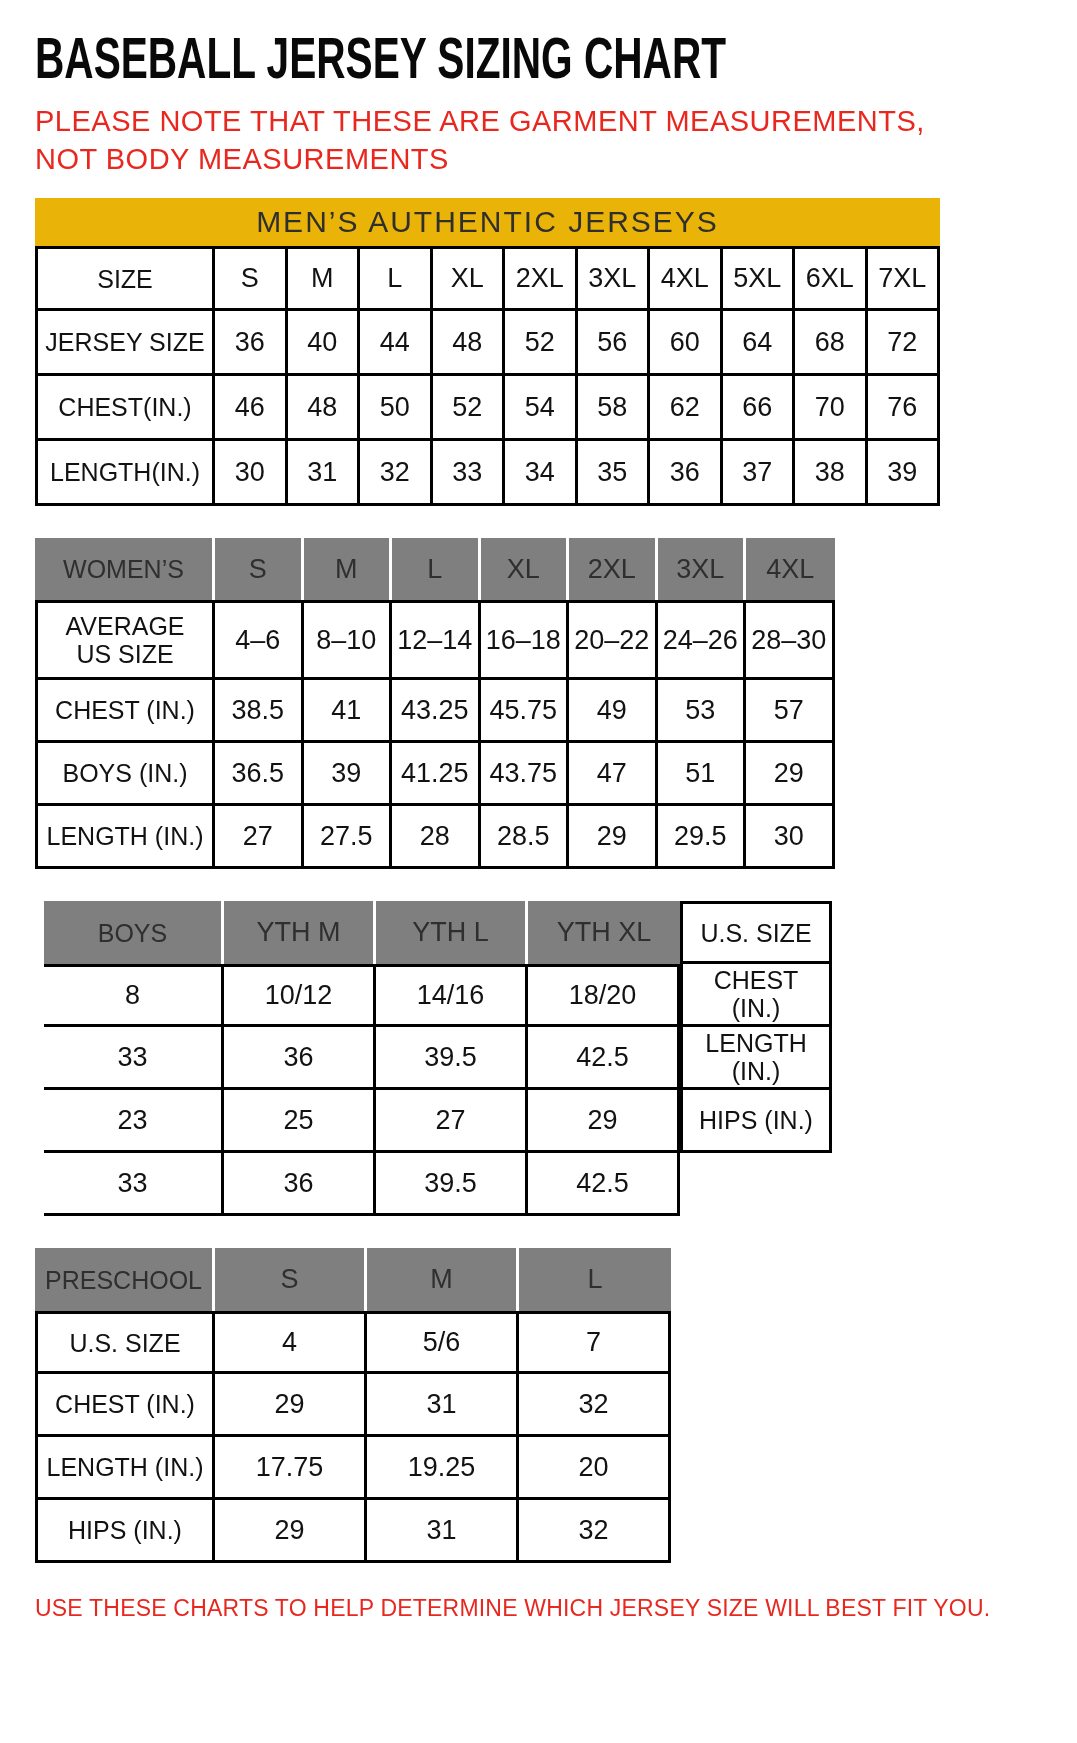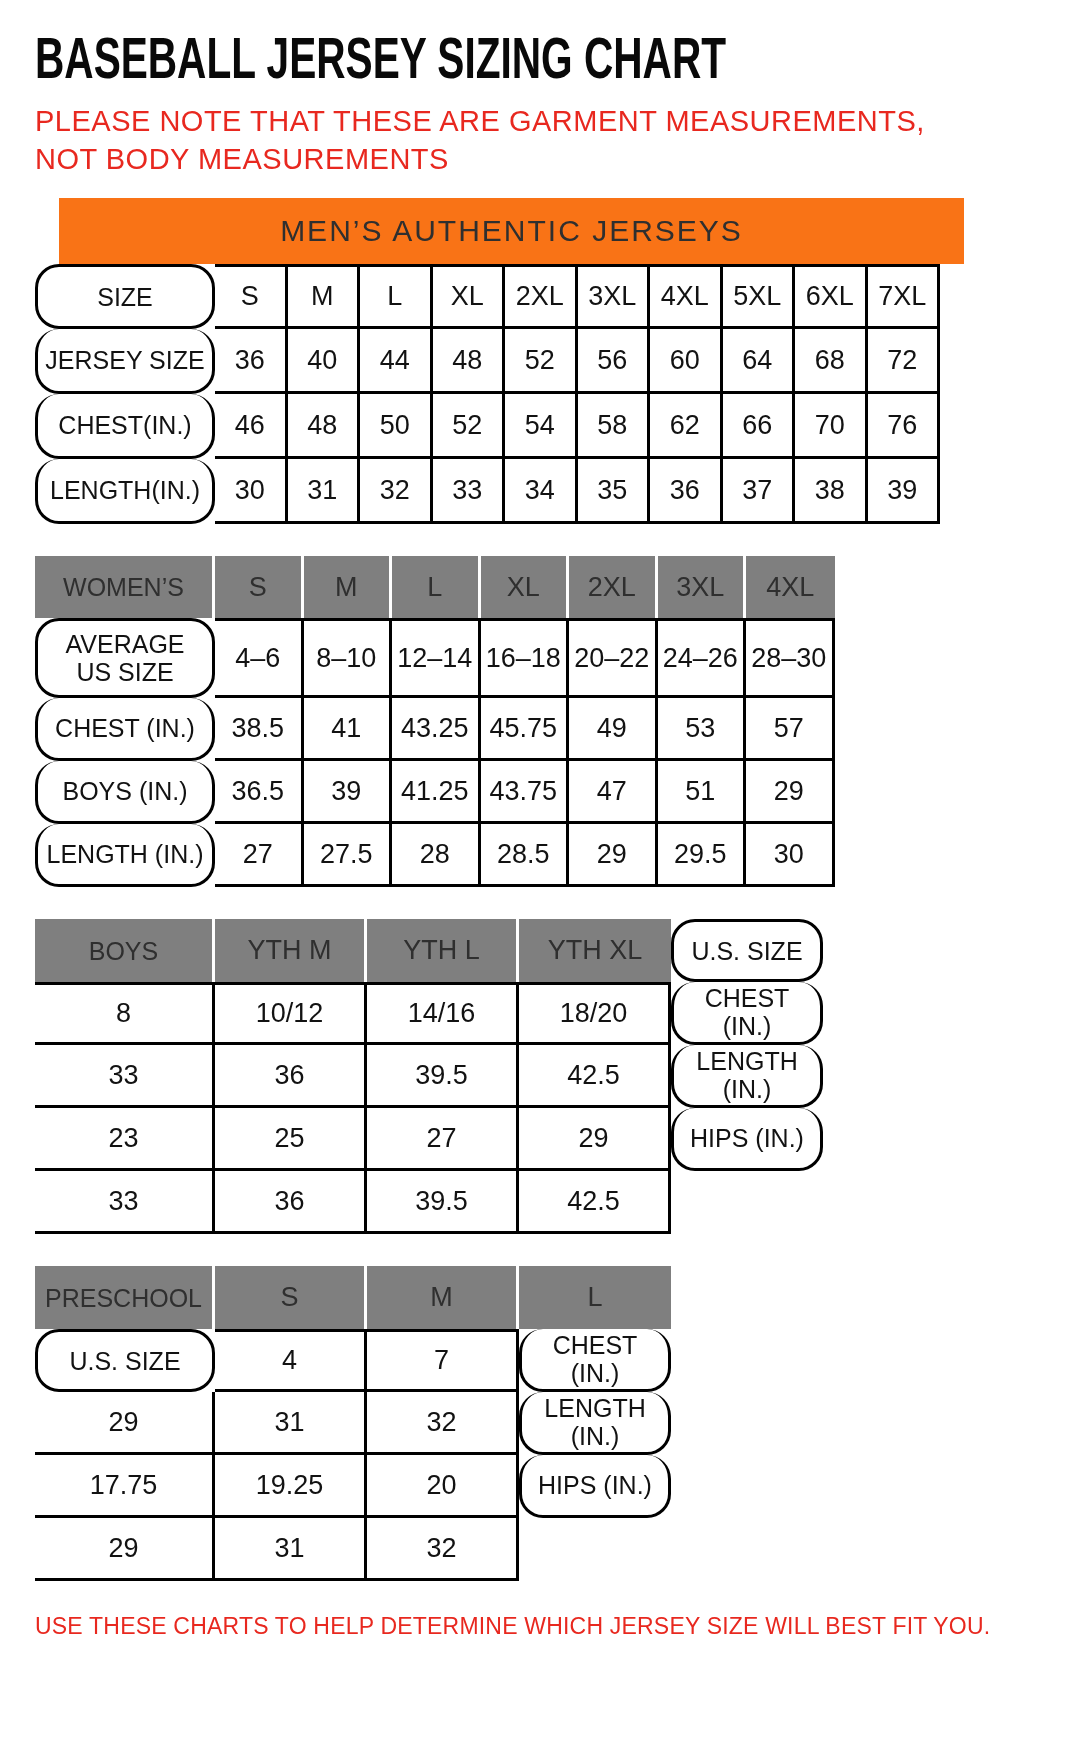--- a/index.html
+++ b/index.html
@@ -25,43 +25,43 @@
   .note {
     color: #e8281f;
     font-size: 29px;
     line-height: 1.3;
     letter-spacing: 0.5px;
     max-width: 900px;
     margin-bottom: 20px;
   }
   .table-block { margin-bottom: 32px; }
   .banner {
-    width: 905px; height: 66px;
-    background: #f97316;
+    width: 905px; height: 48px;
+    background: #eab308;
     color: #2f2f2f;
     display: flex; align-items: center; justify-content: center;
-    font-size: 30px; letter-spacing: 2px; margin-left: 24px;
+    font-size: 30px; letter-spacing: 2px;
   }
   .grid { display: grid; }
   .cell {
     display: flex; align-items: center; justify-content: center;
     text-align: center;
     font-size: 27px;
     color: #121212;
     background: #fff;
   }
   .cell.head {
     background: #7f7f7f;
     color: #2f2f2f;
     border-right: 3px solid #ffffff;
     text-align: center;
   }
   .cell.head.last { border-right: none; }
   .cell.body { border-right: 3px solid #000; border-bottom: 3px solid #000; }
-  .cell.body.first-col { border-left: 3px solid #000; border-radius: 24px; }
+  .cell.body.first-col { border-left: 3px solid #000; }
   .cell.body.first-row { border-top: 3px solid #000; }
   .cell.label {
     font-size: 25px;
     line-height: 1.15;
     padding: 0 4px;
     white-space: pre-line;
   }
   .footer {
     color: #e8281f;
     font-size: 23px;
@@ -169,21 +169,21 @@
         <div class="cell body">27.5</div>
         <div class="cell body">28</div>
         <div class="cell body">28.5</div>
         <div class="cell body">29</div>
         <div class="cell body">29.5</div>
         <div class="cell body">30</div>
       </div>
   </section>
 
   <section class="table-block">
-    <div class="grid" style="grid-template-columns:180px repeat(4, 152px); grid-auto-rows:63px;">
+    <div class="grid" style="grid-template-columns:180px repeat(4, 152px); grid-auto-rows:63px;margin-left:9px;">
         <div class="cell head label">BOYS</div>
         <div class="cell head">YTH M</div>
         <div class="cell head">YTH L</div>
         <div class="cell head last">YTH XL</div>
         <div class="cell body first-col label first-row">U.S. SIZE</div>
         <div class="cell body first-row">8</div>
         <div class="cell body first-row">10/12</div>
         <div class="cell body first-row">14/16</div>
         <div class="cell body first-row">18/20</div>
         <div class="cell body first-col label">CHEST (IN.)</div>
@@ -205,20 +205,21 @@
   </section>
 
   <section class="table-block">
     <div class="grid" style="grid-template-columns:180px repeat(3, 152px); grid-auto-rows:63px;">
         <div class="cell head label">PRESCHOOL</div>
         <div class="cell head">S</div>
         <div class="cell head">M</div>
         <div class="cell head last">L</div>
         <div class="cell body first-col label first-row">U.S. SIZE</div>
         <div class="cell body first-row">4</div>
+        <div class="cell body first-row">5/6</div>
         <div class="cell body first-row">7</div>
         <div class="cell body first-col label">CHEST (IN.)</div>
         <div class="cell body">29</div>
         <div class="cell body">31</div>
         <div class="cell body">32</div>
         <div class="cell body first-col label">LENGTH (IN.)</div>
         <div class="cell body">17.75</div>
         <div class="cell body">19.25</div>
         <div class="cell body">20</div>
         <div class="cell body first-col label">HIPS (IN.)</div>

